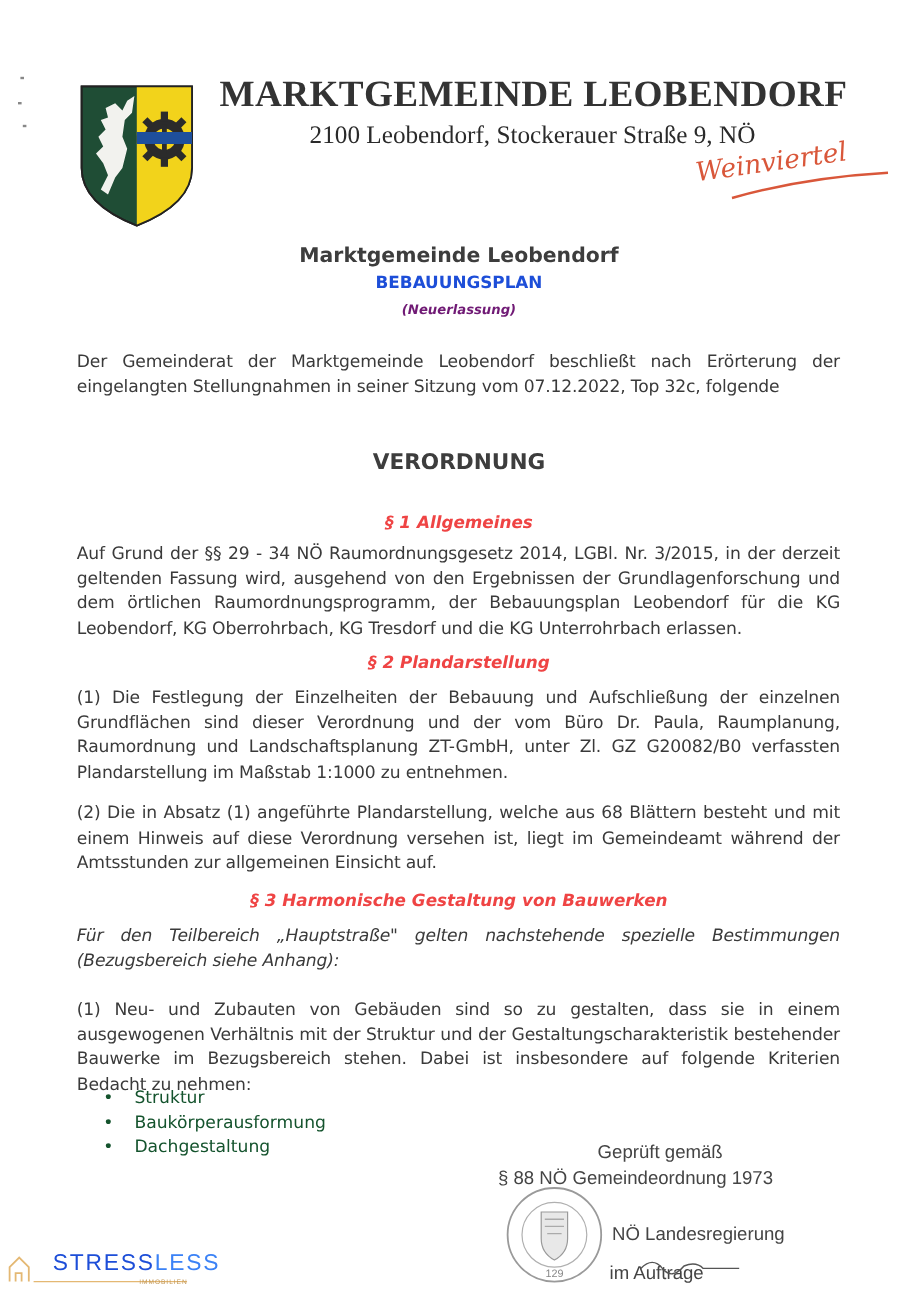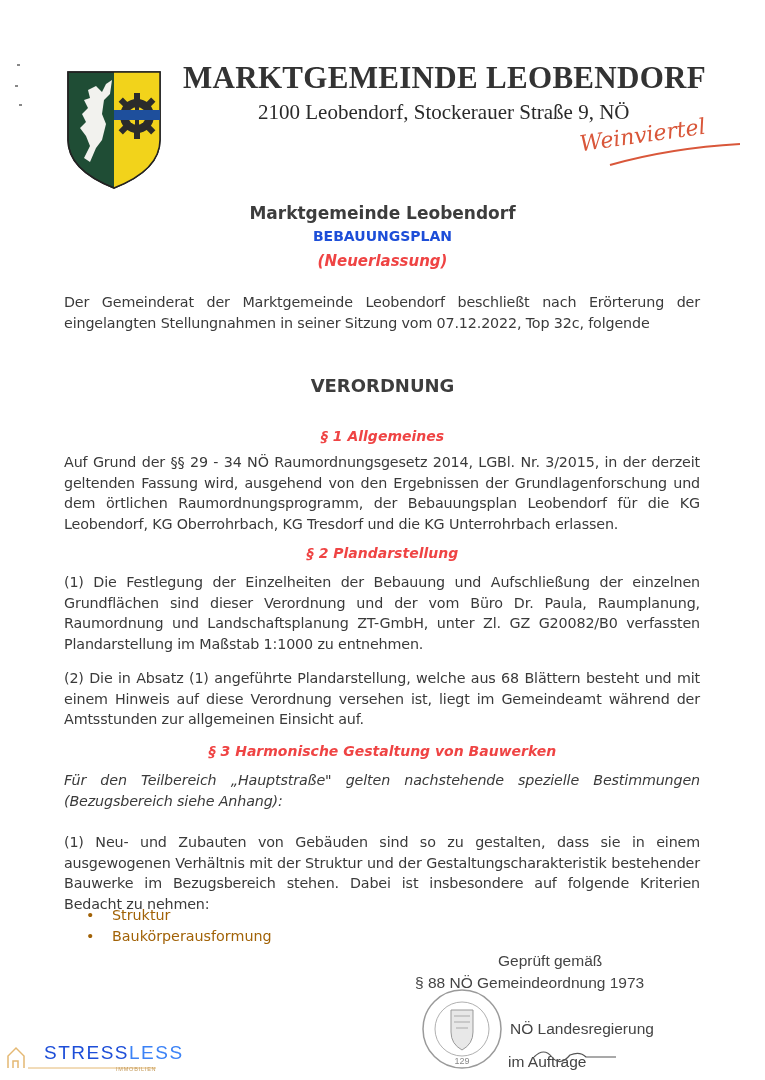--- a/index.html
+++ b/index.html
@@ -10,34 +10,34 @@
   .abs { position: absolute; }
   .crest { left: 66px; top: 70px; width: 96px; height: 120px; }
   .hdr-title { left: 183px; top: 60px; width: 560px; font-family: "Liberation Serif", serif; font-weight: bold; font-size: 31px; color: #333; letter-spacing: 0.3px; white-space: nowrap; }
   .hdr-addr { left: 258px; top: 100px; font-family: "Liberation Serif", serif; font-size: 21px; color: #2a2a2a; white-space: nowrap; }
   .weinviertel { left: 570px; top: 110px; width: 180px; height: 60px; }
   .stray { width: 3px; height: 2px; background: #888; }
 
   .center { left: 0; width: 765px; text-align: center; }
   .t1 { top: 203px; font-weight: bold; font-size: 17px; color: #3d3d3d; }
   .t2 { top: 228px; font-weight: bold; font-size: 14px; color: #1d4ed8; }
-  .t3 { top: 252px; font-weight: bold; font-style: italic; font-size: 15px; color: #ef4444; }
+  .t3 { top: 252px; font-weight: bold; font-style: italic; font-size: 11px; color: #701a75; }
   .para { left: 64px; width: 636px; font-size: 14.3px; line-height: 20.5px; text-align: justify; color: #3a3a3a; letter-spacing: -0.15px; }
   .intro { top: 292px; }
   .verordnung { top: 375px; font-weight: bold; font-size: 18px; color: #3d3d3d; }
   .sec { font-weight: bold; font-style: italic; font-size: 14px; color: #ef4444; }
   .s1 { top: 428px; }
   .p1 { top: 452px; }
   .s2 { top: 545px; }
   .p2a { top: 572px; }
   .p2b { top: 668px; }
   .s3 { top: 743px; }
   .p3i { top: 770px; font-style: italic; }
   .p3a { top: 832px; }
-  .bullets { left: 86px; top: 905px; font-size: 14.3px; line-height: 20.5px; color: #a16207; margin: 0; padding: 0; list-style: none; }
+  .bullets { left: 86px; top: 905px; font-size: 14.3px; line-height: 20.5px; color: #14532d; margin: 0; padding: 0; list-style: none; }
   .bullets li { position: relative; padding-left: 26px; }
   .bullets li::before { content: "\2022"; position: absolute; left: 0; top: 0; }
 
   .stamp-wrap { left: 410px; top: 945px; width: 300px; height: 130px; }
   .stamp-line { position: absolute; font-family: "Liberation Sans", sans-serif; font-size: 15.5px; color: #444; white-space: nowrap; }
   .stamp-date { font-family: "DejaVu Sans", sans-serif; font-style: italic; color: #3b4fa8; font-size: 15px; letter-spacing: 1px; }
   .seal { left: 421px; top: 988px; width: 82px; height: 82px; }
 
   .logo { left: 6px; top: 1038px; width: 160px; height: 36px; }
   .logo-text { position: absolute; left: 38px; top: 4px; font-family: "Liberation Sans", sans-serif; font-size: 19px; letter-spacing: 1.5px; white-space: nowrap; }
@@ -102,20 +102,21 @@
 <div class="abs center sec s2">§ 2 Plandarstellung</div>
 <div class="abs para p2a">(1) Die Festlegung der Einzelheiten der Bebauung und Aufschließung der einzelnen Grundflächen sind dieser Verordnung und der vom Büro Dr. Paula, Raumplanung, Raumordnung und Landschaftsplanung ZT-GmbH, unter Zl. GZ G20082/B0 verfassten Plandarstellung im Maßstab 1:1000 zu entnehmen.</div>
 <div class="abs para p2b">(2) Die in Absatz (1) angeführte Plandarstellung, welche aus 68 Blättern besteht und mit einem Hinweis auf diese Verordnung versehen ist, liegt im Gemeindeamt während der Amtsstunden zur allgemeinen Einsicht auf.</div>
 
 <div class="abs center sec s3">§ 3 Harmonische Gestaltung von Bauwerken</div>
 <div class="abs para p3i">Für den Teilbereich „Hauptstraße" gelten nachstehende spezielle Bestimmungen (Bezugsbereich siehe Anhang):</div>
 <div class="abs para p3a">(1) Neu- und Zubauten von Gebäuden sind so zu gestalten, dass sie in einem ausgewogenen Verhältnis mit der Struktur und der Gestaltungscharakteristik bestehender Bauwerke im Bezugsbereich stehen. Dabei ist insbesondere auf folgende Kriterien Bedacht zu nehmen:</div>
 <ul class="abs bullets">
   <li>Struktur</li>
   <li>Baukörperausformung</li>
+  <li>Dachgestaltung</li>
 </ul>
 
 <div class="abs seal">
   <svg width="82" height="82" viewBox="0 0 82 82">
     <circle cx="41" cy="41" r="39" fill="none" stroke="#9a9a9a" stroke-width="1.5"></circle>
     <circle cx="41" cy="41" r="27" fill="none" stroke="#b0b0b0" stroke-width="1"></circle>
     <path d="M30 22 H52 V44 Q52 56 41 62 Q30 56 30 44 Z" fill="#e8e8e8" stroke="#999" stroke-width="1"></path>
     <path d="M33 28 H49 M33 34 H49 M35 40 H47" stroke="#aaa" stroke-width="1.2"></path>
     <text x="41" y="76" text-anchor="middle" font-family="Liberation Sans, sans-serif" font-size="9" fill="#888">129</text>
   </svg>

